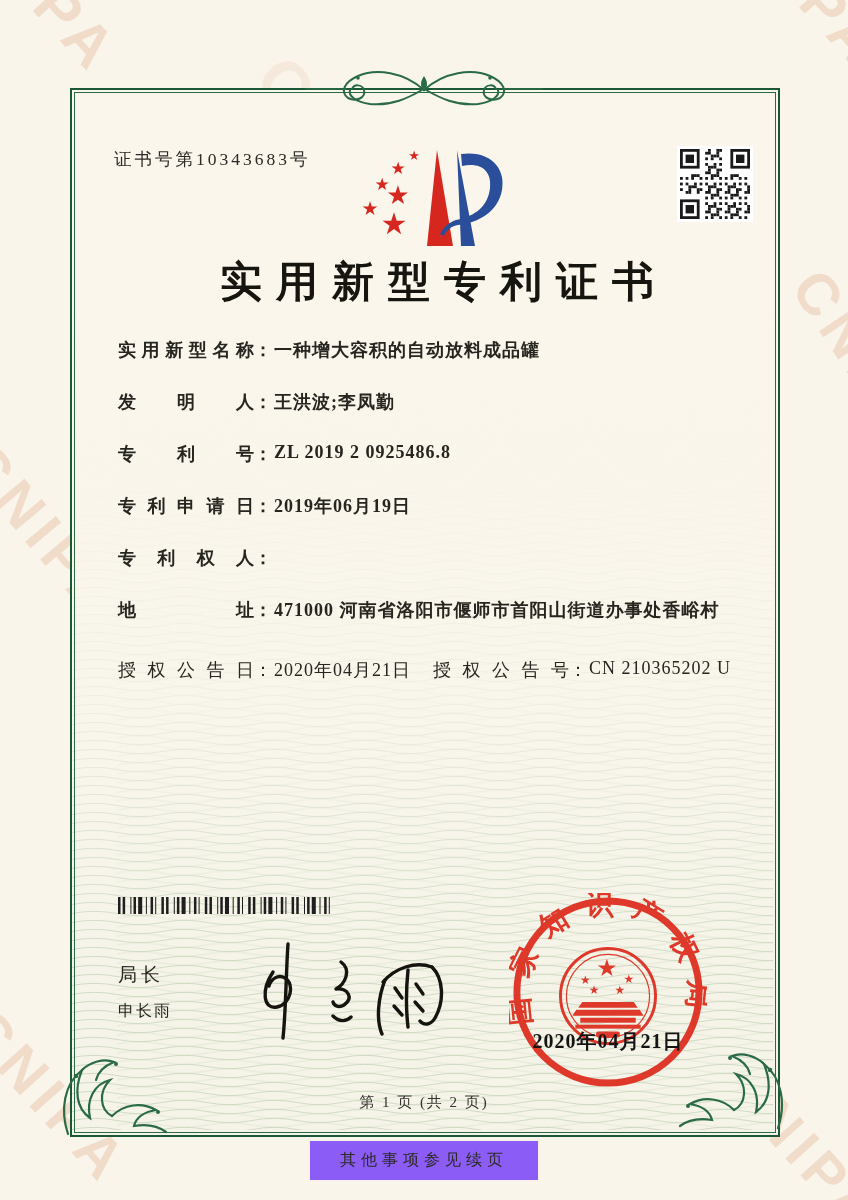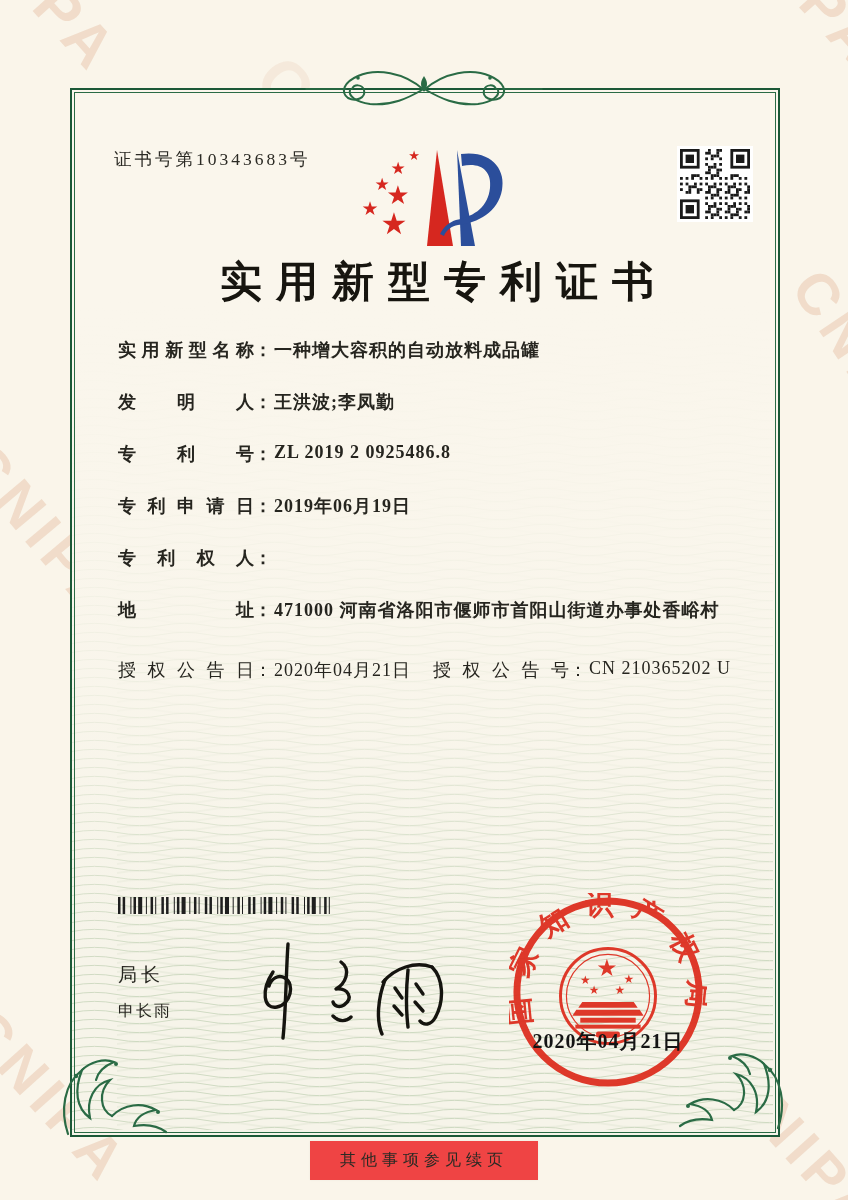--- a/index.html
+++ b/index.html
@@ -51,21 +51,21 @@
   .paras p{margin:0;text-indent:2em;}
 
   .barcode{position:absolute;left:118px;top:897px;}
   .sig-title{position:absolute;left:118px;top:962px;font-size:19px;letter-spacing:4px;}
   .sig-name{position:absolute;left:118px;top:1001px;font-size:16px;letter-spacing:2px;}
   .sig-svg{position:absolute;left:243px;top:934px;}
   .seal{position:absolute;left:509px;top:893px;opacity:.93;}
   .seal-date{position:absolute;left:506px;top:1028px;width:204px;text-align:center;font-size:20px;
              letter-spacing:1px;color:#141414;font-weight:bold;}
   .page-num{position:absolute;left:0;top:1093px;width:100%;text-align:center;font-size:15px;letter-spacing:2px;color:#33322c;}
-  .footer-note{position:absolute;left:50%;transform:translateX(-50%);top:1141px;background:#ef4444;
+  .footer-note{position:absolute;left:50%;transform:translateX(-50%);top:1141px;background:#8b5cf6;
                padding:9px 30px;font-size:16px;letter-spacing:5px;color:#2b2a24;box-shadow:0 0 2px rgba(0,0,0,.06);}
 </style>
 </head>
 <body>
 
 <div class="page">
 
   <div class="wm wm1">CNIPA</div>
   <div class="wm wm2">CNIPA</div>
   <div class="wm wm3">CNIPA</div>
@@ -427,16 +427,17 @@
         </g>
         <path d="M70,116 L130,116 L126,110 L74,110 Z"></path>
         <path d="M64,124 L136,124 L132,118 L68,118 Z"></path>
         <rect x="72" y="126" width="56" height="5"></rect>
         <rect x="67" y="133" width="66" height="4"></rect>
         <rect x="88" y="140" width="24" height="6" rx="2"></rect>
       </g>
     </svg>
     <div class="seal-date">2020年04月21日</div>
 
+    <div class="page-num">第 1 页 (共 2 页)</div>
   </div>
 
   <div class="footer-note">其他事项参见续页</div>
 </div>
 
 </body></html>

